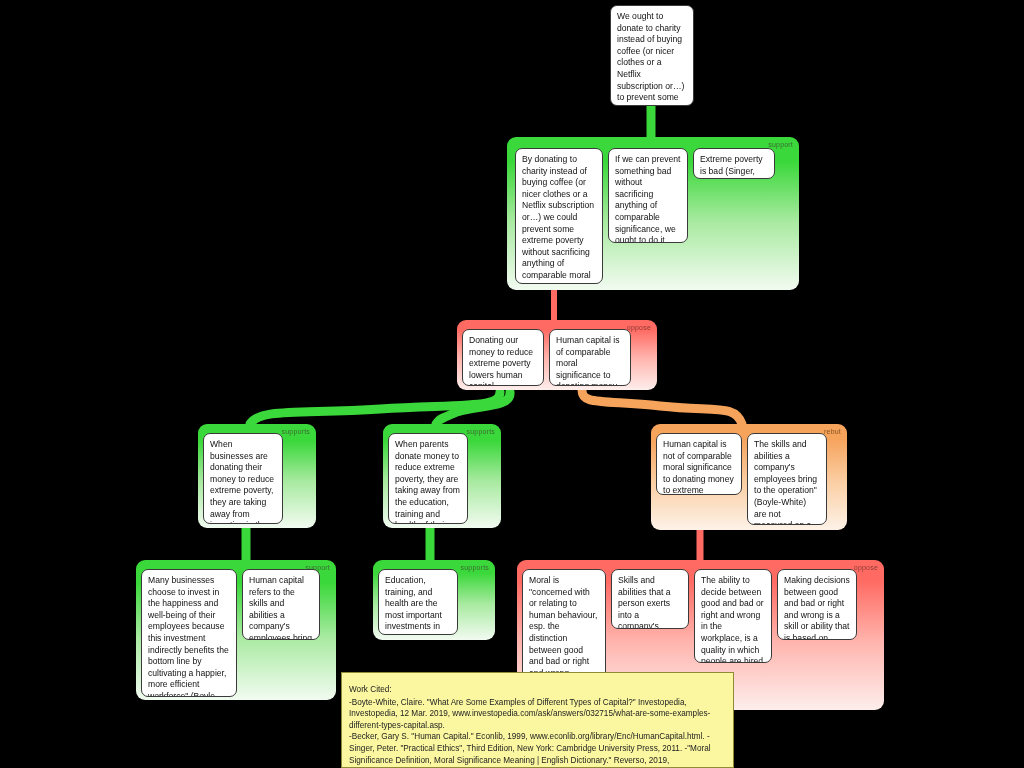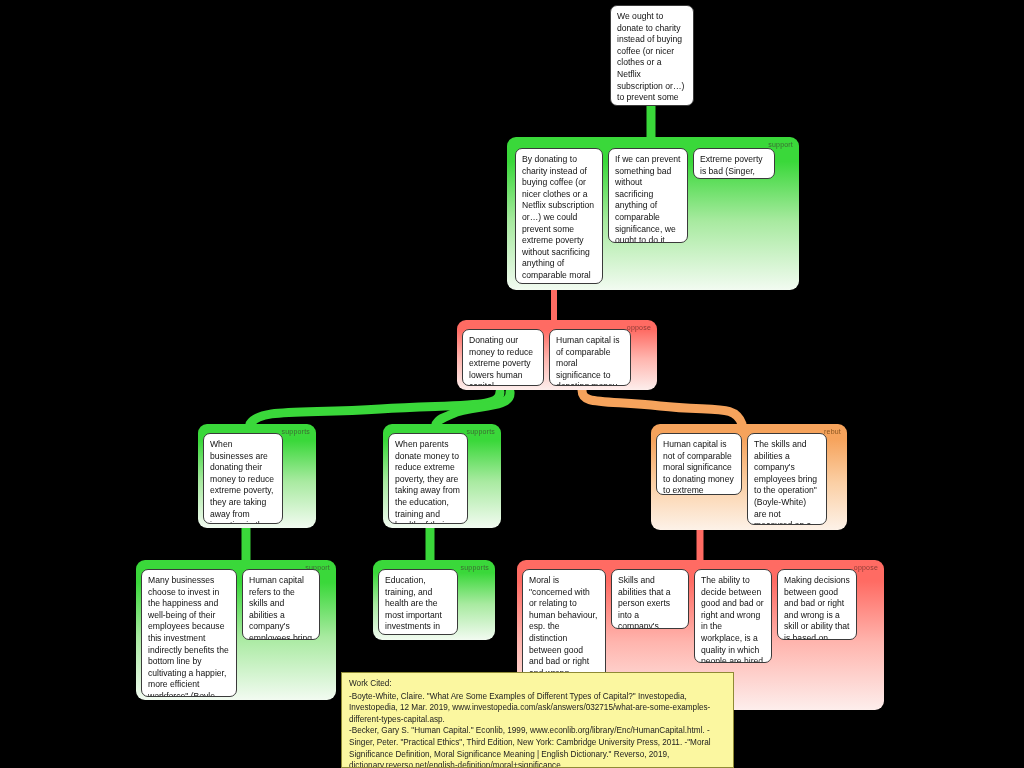--- a/index.html
+++ b/index.html
@@ -23,21 +23,21 @@
 
   
   .card{position:absolute;background:#fff;border:1px solid #3a3a3a;border-radius:7px;
         box-sizing:border-box;padding:5px 6px 4px 6px;font-size:8.6px;line-height:11.6px;
         color:#111;overflow:hidden;}
 
   
   .cited{position:absolute;background:#fbf7a0;border:1px solid #8f8a35;
          box-sizing:border-box;padding:5px 7px;font-size:8.2px;line-height:11.6px;
          color:#222;overflow:hidden;}
-  .cited .hd{margin-bottom:1px;}
+  .cited .hd{margin-bottom:1px;margin-top:6px;}
   .cited .ln{margin:0;}
 </style>
 </head>
 <body>
 
 <div id="stage">
 
   <svg class="wires" viewBox="0 0 1024 768" xmlns="http://www.w3.org/2000/svg">
 
     <path d="M651,104 L651,137" stroke="#3ad83a" stroke-width="9" fill="none"></path>

